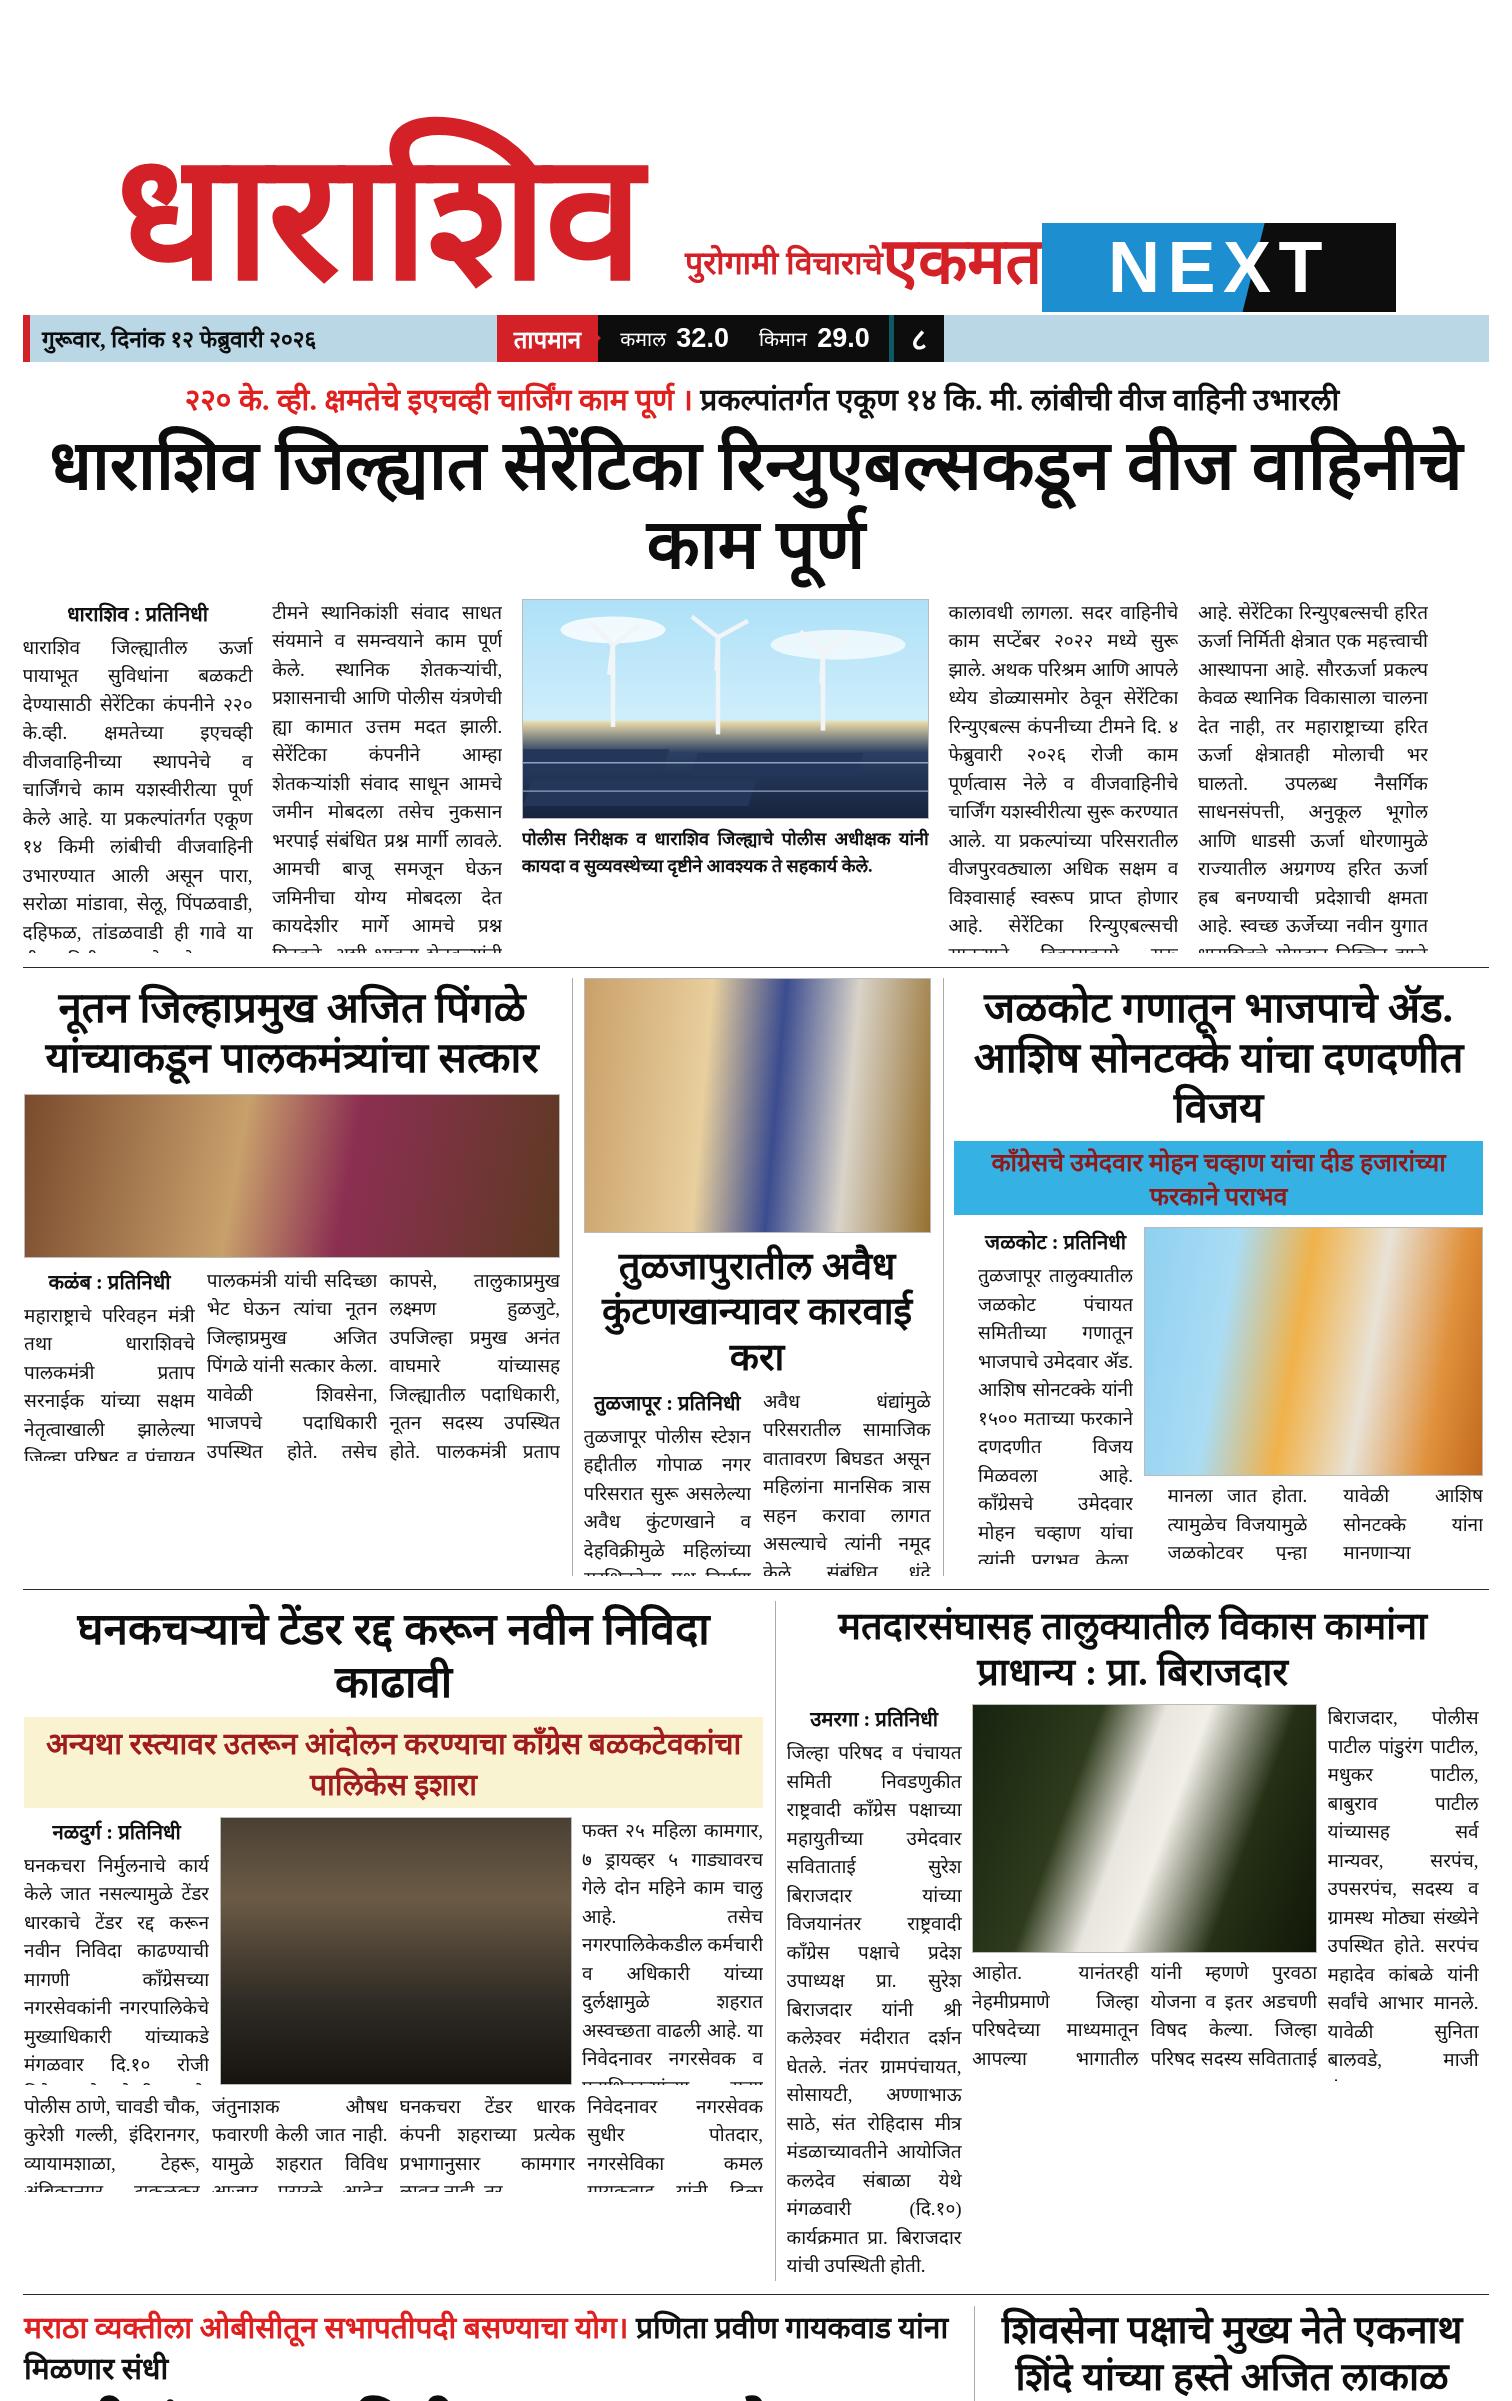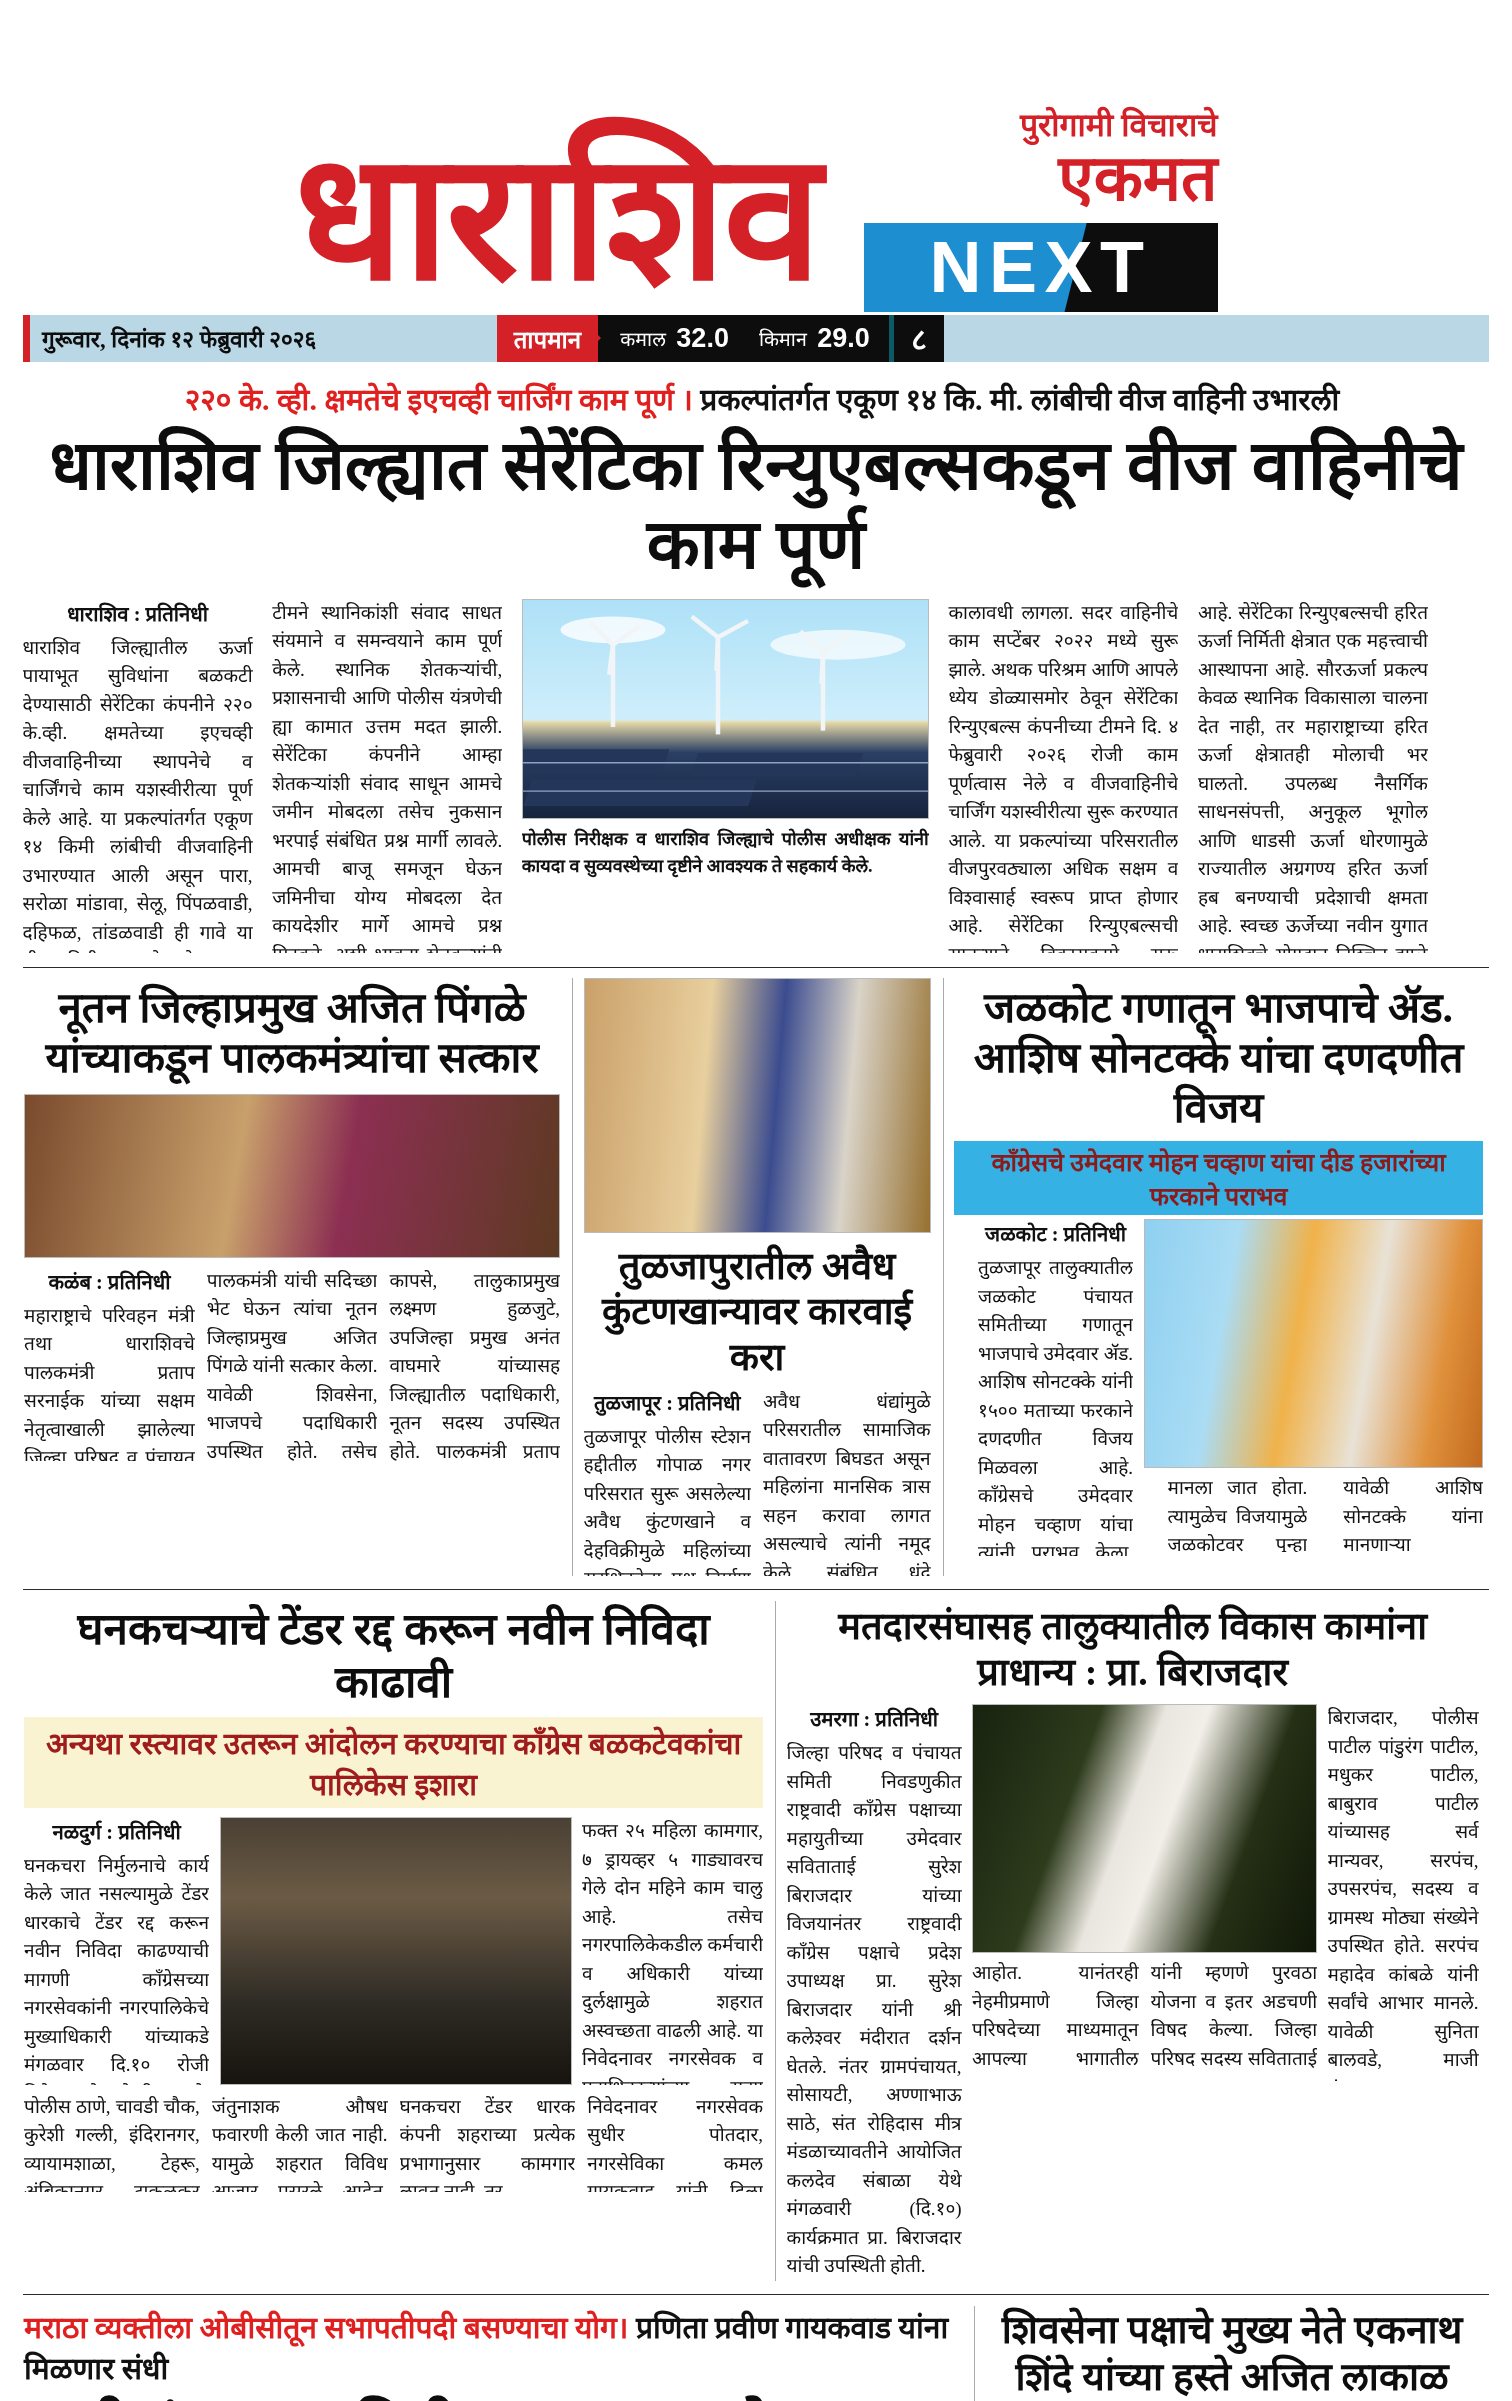--- a/index.html
+++ b/index.html
@@ -4,21 +4,21 @@
 <style>
   * { margin:0; padding:0; box-sizing:border-box; }
   body { background:#e8e8e8; font-family:"Liberation Serif","DejaVu Serif",serif; }
   .page{ width:1512px; min-height:2401px; margin:0 auto; background:#ffffff;
          padding:13.6px 22.6px 0 22.6px; position:relative; color:#111; }
 
   
   .masthead{ display:flex; justify-content:center; align-items:flex-end; gap:45px; height:301px; }
   .masthead-logo{ color:#d42128; font-size:177px; font-weight:bold; line-height:1;
                   letter-spacing:-3px; padding-bottom:7.5px; }
-  .masthead-right{ display:flex; flex-direction:column; align-items:flex-end; padding-bottom:3px; }
+  .masthead-right{ display:flex; flex-direction:row; align-items:center; padding-bottom:3px; }
   .tagline{ color:#d42128; font-size:32px; font-weight:bold; }
   .brand{ color:#d42128; font-size:64px; font-weight:bold; line-height:1.05; }
   .next-logo{ position:relative; width:354px; height:89px; margin-top:10.5px; overflow:hidden; }
   .next-blue{ position:absolute; left:0; top:0; width:64%; height:100%; background:#1d8fd1; transform:skewX(-14deg) translateX(-13.6px); }
   .next-black{ position:absolute; right:0; top:0; width:44%; height:100%; background:#0d0d0d; transform:skewX(-14deg) translateX(13.6px); }
   .next-text{ position:absolute; inset:0; display:flex; align-items:center; justify-content:center;
               color:#fff; font-family:"Liberation Sans",sans-serif; font-weight:bold; font-size:72px; letter-spacing:7.5px; }
 
   
   .info-bar{ height:47px; background:#b9d7e5; display:flex; align-items:stretch; margin-top:0; position:relative; }
@@ -62,21 +62,21 @@
   .mod + .mod{ border-left:0.8px solid #aaa; padding-left:10.5px; }
   .h-satkar{ font-size:42px; margin:4.5px 0 10.5px 0; }
   .photo-satkar{ height:164px; background:linear-gradient(100deg,#7a4a2d,#c8a06b 40%,#8c2f52 60%,#5d3a22); }
   .body-3col{ display:flex; gap:12px; margin-top:9px; }
   .body-3col .acol{ flex:1; height:194px; }
   .photo-tulja{ height:255px; background:linear-gradient(95deg,#caa06a,#e8cf9d 35%,#3b4c8f 55%,#d9d3c8 75%,#96702f); }
   .h-tulja{ font-size:38px; margin:10.5px 0 7.5px 0; }
   .body-2col{ display:flex; gap:12px; }
   .body-2col .acol{ flex:1; height:188px; }
   .h-jalkot{ font-size:42px; margin:4.5px 0 7.5px 0; }
-  .blue-strip{ background:#35b1e4; color:#8d1a1a; font-weight:bold; font-size:25px; text-align:center; padding:3px 1.5px; margin-bottom:4px; }
+  .blue-strip{ background:#35b1e4; color:#8d1a1a; font-weight:bold; font-size:25px; text-align:center; padding:3px 1.5px; margin-bottom:12px; }
   .jalkot-row{ display:grid; grid-template-columns:179px 1fr; gap:10.5px; }
   .jalkot-row .acol{ height:337px;margin-left:24px; }
   .photo-jalkot{ height:249px; background:linear-gradient(100deg,#8fd0f0 0%,#aadcf4 25%,#f0b24a 45%,#e8e2d6 65%,#e0903a 85%,#c26a1f); }
   .jalkot-below{ display:flex; gap:12px; margin-top:6px; }
   .jalkot-below .acol{ flex:1; height:78px; }
 
   
   .band3{ display:grid; grid-template-columns:742px 705px; gap:0 10.5px; }
   .h-tender{ font-size:44px; margin:3px 0 7.5px 0; }
   .yellow-strip{ background:#faf3d2; color:#a01b1b; font-weight:bold; font-size:30px; text-align:center; padding:4.5px 3px; margin-bottom:9px; }

